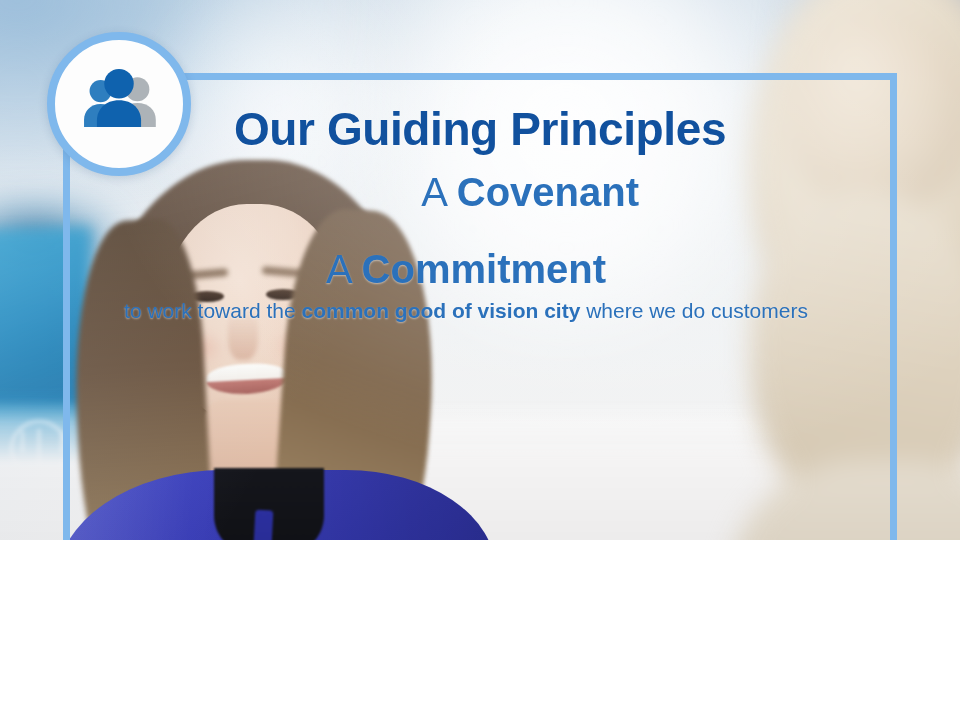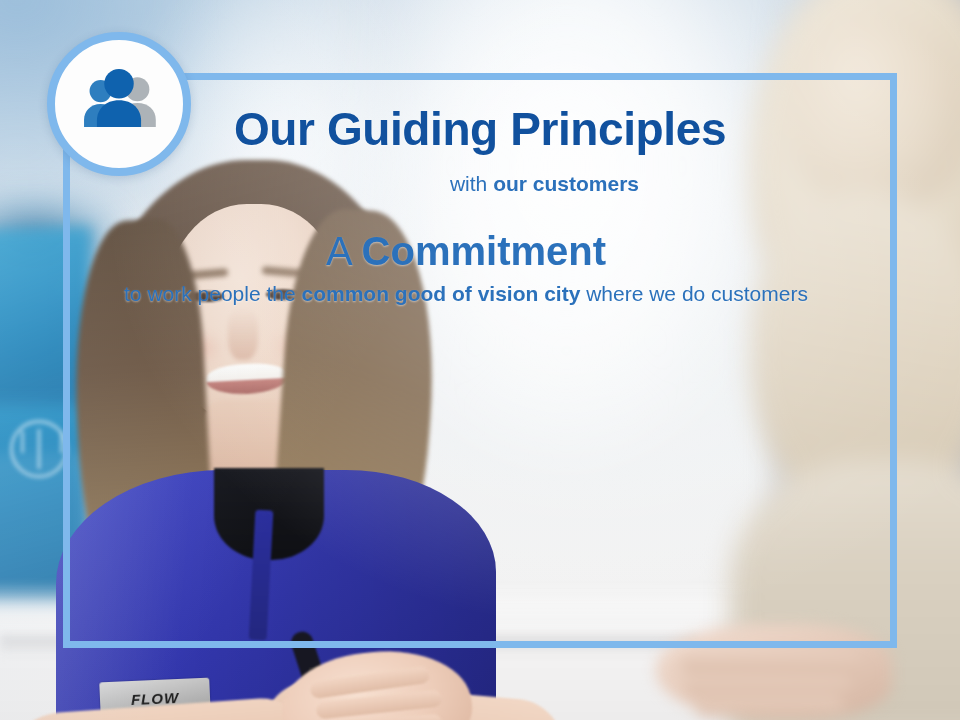--- a/index.html
+++ b/index.html
@@ -1,20 +1,20 @@
 <!DOCTYPE html>
 <html><head>
 <meta charset="utf-8">
 <style>
   html,body{margin:0;padding:0;background:#fff;}
   body{font-family:"Liberation Sans",sans-serif;}
 
   #stage{
     position:relative;
-    width:960px;height:720px;
+    width:960px;height:540px;
     overflow:hidden;
     background:#e9eef3;
   }
 
   
   .photo{position:absolute;inset:0;overflow:hidden;}
 
   
   .bg-base{
     position:absolute;inset:-40px;
@@ -385,29 +385,29 @@
 
     <div class="haze"></div>
   </div>
 
   <div class="frame"></div>
 
   <div class="content">
     <h1 class="title">Our Guiding Principles</h1>
 
     <div class="principle p1">
-      <div class="p-sub"><span>with </span><b>our customers</b></div>
+      <div class="p-head"><span>A </span><b>Covenant</b></div>
     </div>
 
     <div class="principle p2">
     </div>
 
     <div class="principle p3">
       <div class="p-head"><span>A </span><b>Commitment</b></div>
-      <div class="p-sub"><span>to work people the </span><b>common good of vision city</b><span> where we do customers</span></div>
+      <div class="p-sub"><span>to work toward the </span><b>common good of vision city</b><span> where we do customers</span></div>
     </div>
   </div>
 
   <div class="badge">
     <span>
       <svg viewBox="0 0 100 100" aria-hidden="true">
 
         <circle cx="70" cy="34" r="13" fill="#adb3b8"></circle>
         <path d="M70 49c-12 0-20 8-20 18v8h40v-8c0-10-8-18-20-18z" fill="#adb3b8"></path>
 

